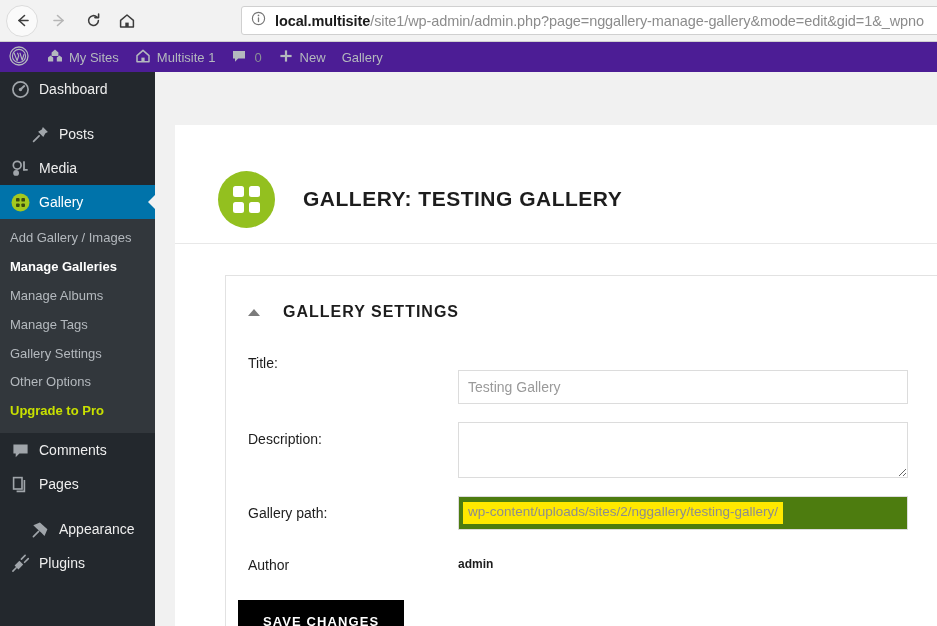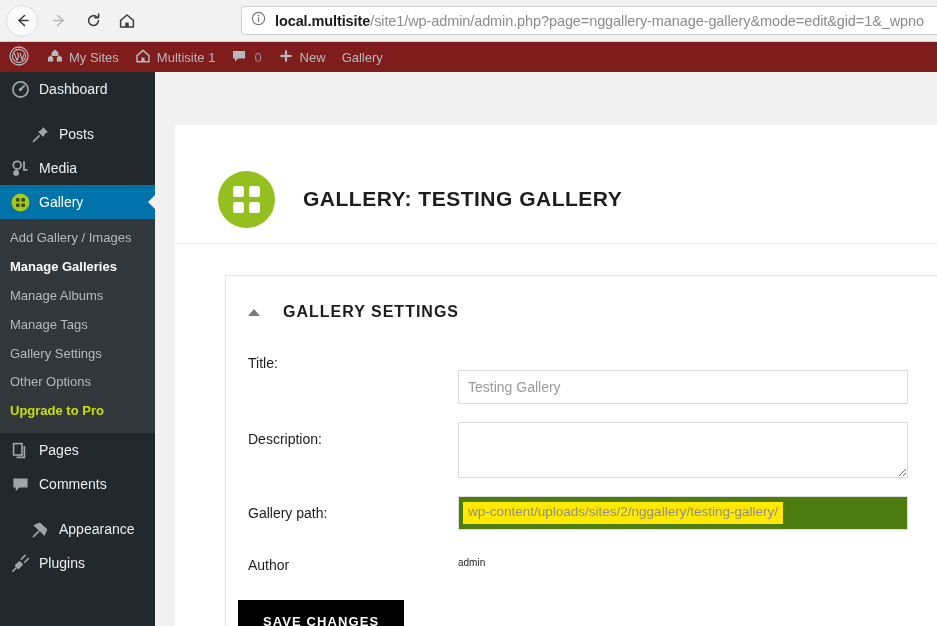--- a/index.html
+++ b/index.html
@@ -49,21 +49,21 @@
     white-space: nowrap;
     letter-spacing: -0.1px;
   }
   .url-host { color: #1c1c1c; font-weight: 600; }
   .url-path { color: #8c8c8c; margin-top: 43px; }
 
   
   .adminbar {
     position: absolute; top: 42px; left: 0;
     width: 937px; height: 30px;
-    background: #7f1d1d;
+    background: #4c1d95;
     display: flex; align-items: center;
     color: #b4b9be;
     font-size: 13px;
   }
   .ab-item {
     display: flex; align-items: center;
     height: 30px;
     padding: 0 8px;
     gap: 6px;
     white-space: nowrap;
@@ -233,23 +233,24 @@
   }
   .path-highlight {
     background: #ffe900;
     color: #8d8d8d;
     font-size: 13.5px;
     padding: 3px 5px 4px 5px;
     line-height: 1.1;
     white-space: nowrap;
   }
   .author-value {
-    font-size: 10px;
+    font-size: 12px;
     color: #1d1d1d;
     padding-top: 9px;
+    font-weight: bold;
   }
   .save-row { padding: 27px 0 32px 12px; }
   .save-btn {
     background: #000000;
     color: #ffffff;
     border: none;
     font-family: "Liberation Sans", sans-serif;
     font-size: 13px;
     font-weight: bold;
     letter-spacing: 1.1px;
@@ -421,34 +422,34 @@
     <span class="submenu-item">Manage Albums</span>
     <span class="submenu-item">Manage Tags</span>
     <span class="submenu-item">Gallery Settings</span>
     <span class="submenu-item">Other Options</span>
     <span class="submenu-item pro">Upgrade to Pro</span>
   </div>
 
   <div class="menu-item">
     <span class="mi-icon">
       <svg width="19" height="19" viewBox="0 0 19 19">
+          <path d="M2.4 3.4 L16.6 3.4 L16.6 12.4 L8.4 12.4 L4.7 16.2 L4.7 12.4 L2.4 12.4 Z" fill="#a0a5aa"></path>
+        </svg>
+    </span>
+    <span>Comments</span>
+  </div>
+
+  <div class="menu-item">
+    <span class="mi-icon">
+      <svg width="19" height="19" viewBox="0 0 19 19">
           <rect x="2.6" y="2.6" width="8.4" height="11.4" fill="none" stroke="#a0a5aa" stroke-width="1.6"></rect>
           <path d="M13.4 5 L13.4 16.4 L5.6 16.4" fill="none" stroke="#a0a5aa" stroke-width="1.6"></path>
         </svg>
     </span>
     <span>Pages</span>
-  </div>
-
-  <div class="menu-item">
-    <span class="mi-icon">
-      <svg width="19" height="19" viewBox="0 0 19 19">
-          <path d="M2.4 3.4 L16.6 3.4 L16.6 12.4 L8.4 12.4 L4.7 16.2 L4.7 12.4 L2.4 12.4 Z" fill="#a0a5aa"></path>
-        </svg>
-    </span>
-    <span>Comments</span>
   </div>
 
   <div class="menu-item spaced">
     <span class="mi-icon">
       <svg width="19" height="19" viewBox="0 0 19 19">
           <path d="M2.3 5.2 L8.9 2.4 L16.4 9.3 L13.5 15.9 L10.4 12.8 L5.4 8.2 Z" fill="#a0a5aa"></path>
           <line x1="2.4" y1="16.6" x2="7.6" y2="11.4" stroke="#a0a5aa" stroke-width="1.6" stroke-linecap="round"></line>
         </svg>
     </span>
     <span>Appearance</span>

